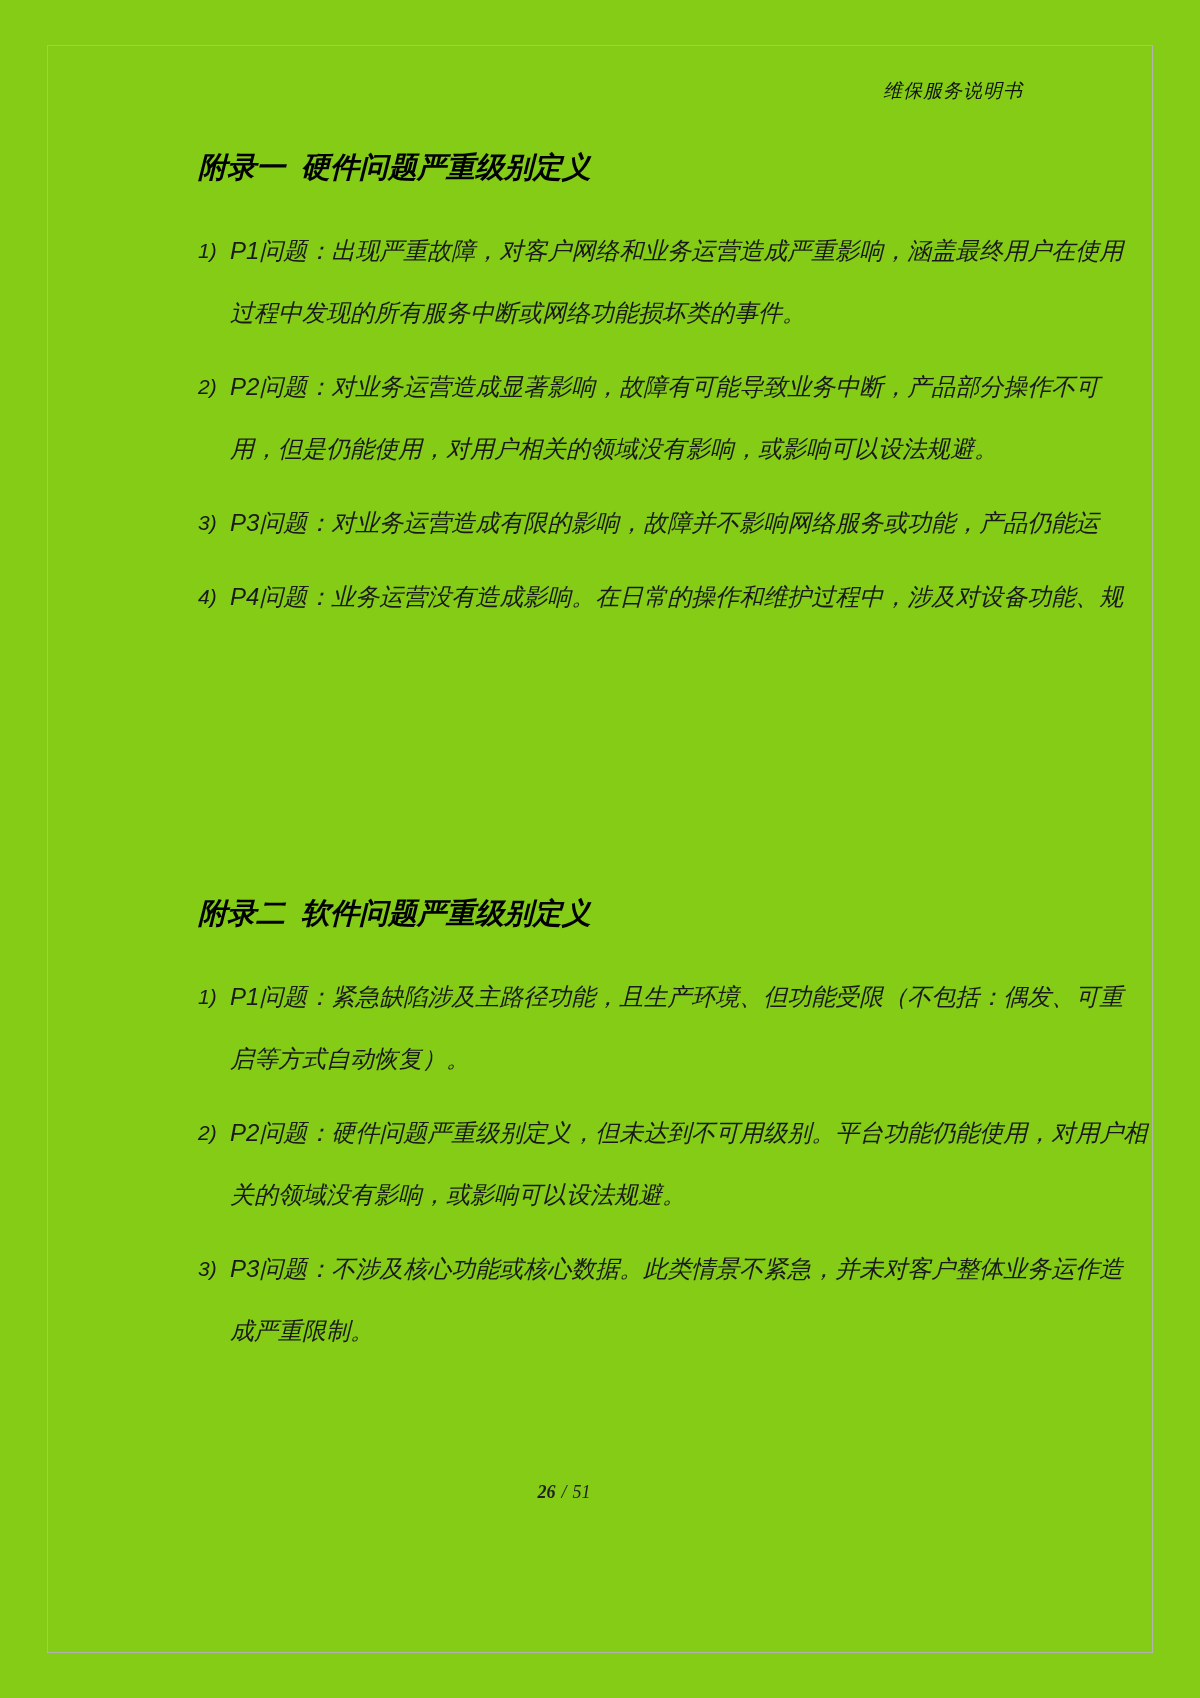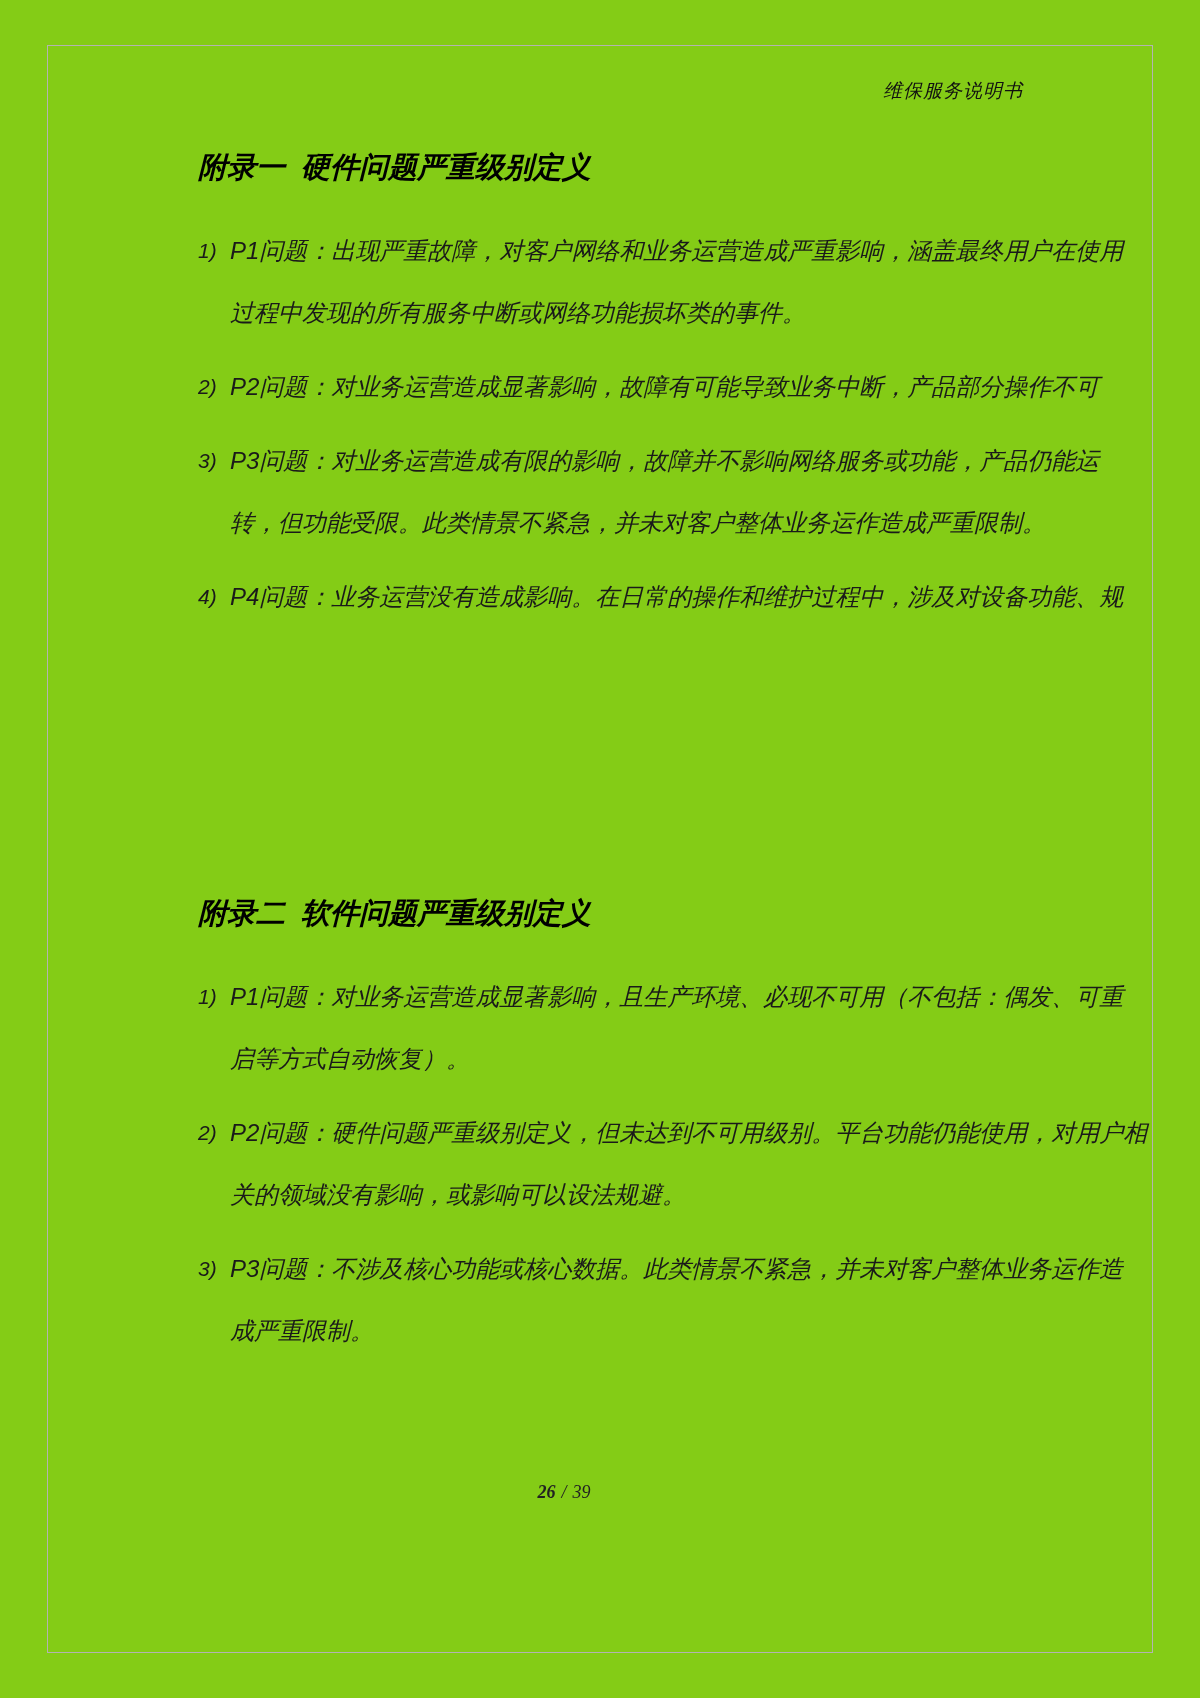--- a/index.html
+++ b/index.html
@@ -51,49 +51,49 @@
         <div class="item-lines">
           <div class="line">P1问题：出现严重故障，对客户网络和业务运营造成严重影响，涵盖最终用户在使用</div>
           <div class="line">过程中发现的所有服务中断或网络功能损坏类的事件。</div>
         </div>
       </div>
 
       <div class="list-item">
         <span class="item-number">2)</span>
         <div class="item-lines">
           <div class="line">P2问题：对业务运营造成显著影响，故障有可能导致业务中断，产品部分操作不可</div>
+          <div class="line">用，但是仍能使用，对用户相关的领域没有影响，或影响可以设法规避。</div>
         </div>
       </div>
 
       <div class="list-item">
         <span class="item-number">3)</span>
         <div class="item-lines">
           <div class="line">P3问题：对业务运营造成有限的影响，故障并不影响网络服务或功能，产品仍能运</div>
-          <div class="line">转，但功能受限。此类情景不紧急，并未对客户整体业务运作造成严重限制。</div>
         </div>
       </div>
 
       <div class="list-item">
         <span class="item-number">4)</span>
         <div class="item-lines">
           <div class="line">P4问题：业务运营没有造成影响。在日常的操作和维护过程中，涉及对设备功能、规</div>
         </div>
       </div>
 
     </div>
   </div>
 
   <div class="section section-2">
     <div class="section-heading">附录二  软件问题严重级别定义</div>
     <div class="items">
 
       <div class="list-item">
         <span class="item-number">1)</span>
         <div class="item-lines">
-          <div class="line">P1问题：对业务运营造成显著影响，且生产环境、必现不可用（不包括：偶发、可重</div>
+          <div class="line">P1问题：紧急缺陷涉及主路径功能，且生产环境、但功能受限（不包括：偶发、可重</div>
           <div class="line">启等方式自动恢复）。</div>
         </div>
       </div>
 
       <div class="list-item">
         <span class="item-number">2)</span>
         <div class="item-lines">
           <div class="line">P2问题：硬件问题严重级别定义，但未达到不可用级别。平台功能仍能使用，对用户相</div>
           <div class="line">关的领域没有影响，或影响可以设法规避。</div>
         </div>
@@ -104,15 +104,15 @@
         <div class="item-lines">
           <div class="line">P3问题：不涉及核心功能或核心数据。此类情景不紧急，并未对客户整体业务运作造</div>
           <div class="line">成严重限制。</div>
         </div>
       </div>
 
     </div>
   </div>
 
   <div class="doc-footer">
-    <span class="pg-cur">26</span><span class="pg-sep">/</span><span class="pg-total">39</span>
+    <span class="pg-cur">26</span><span class="pg-sep">/</span><span class="pg-total">51</span>
   </div>
 </div>
 
 </body></html>

